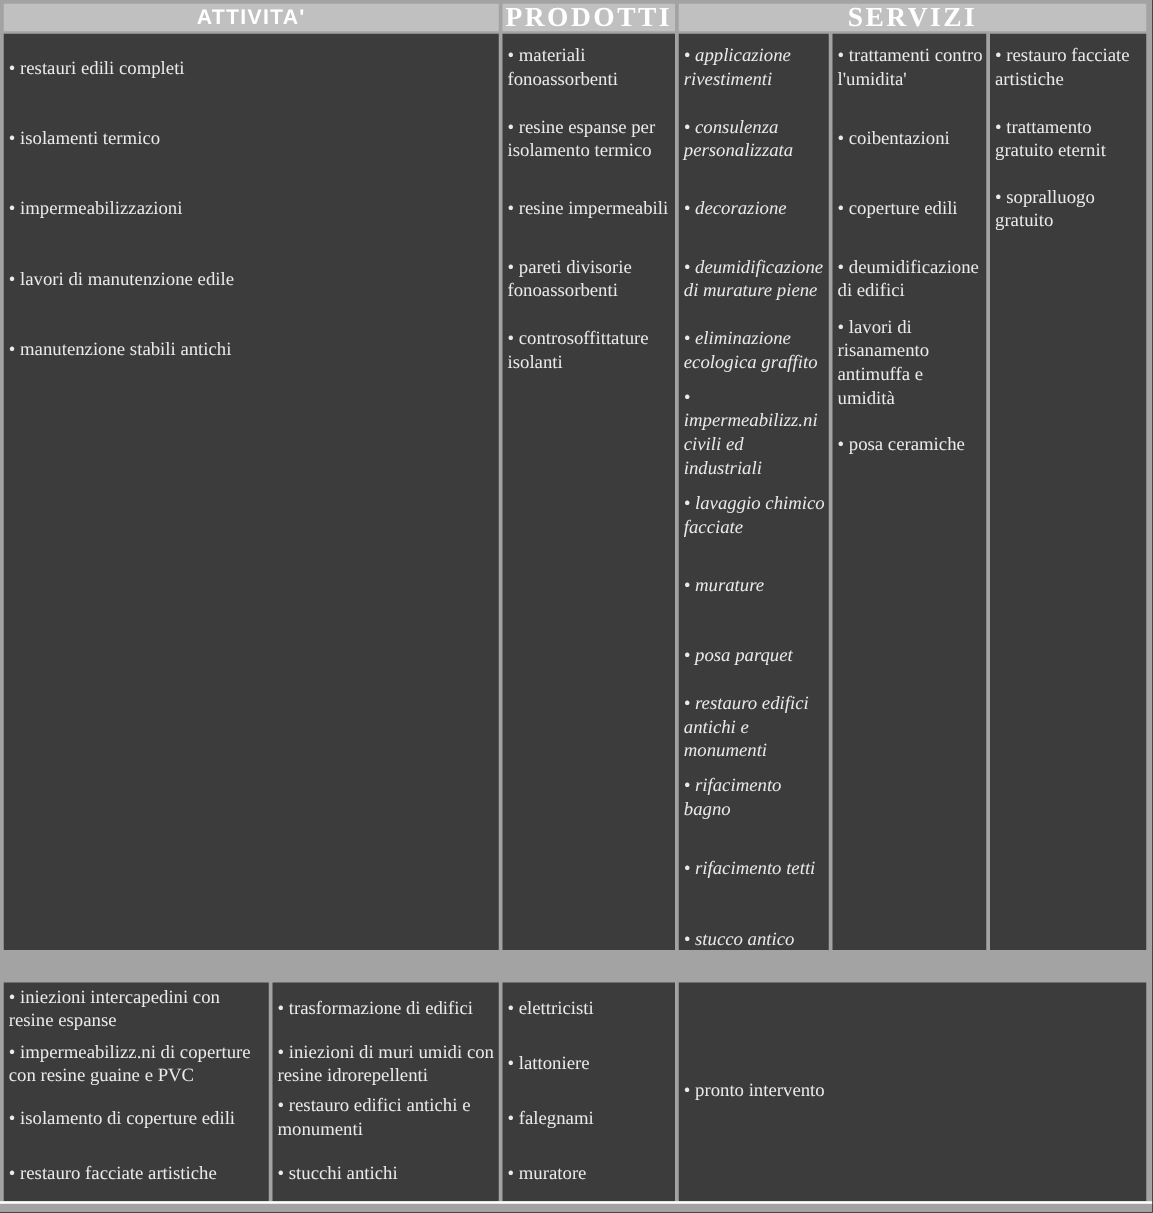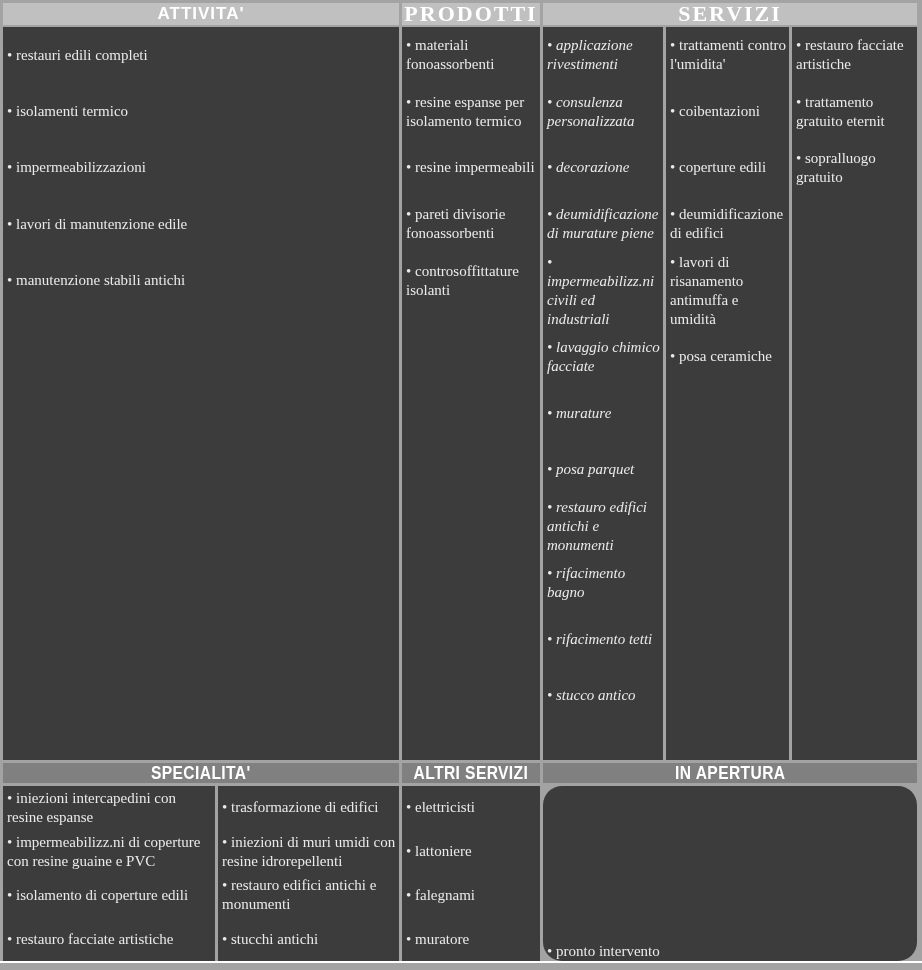--- a/index.html
+++ b/index.html
@@ -31,21 +31,21 @@
   .cell{background:#3c3c3c;overflow:hidden;display:flex;flex-direction:column;}
   .subrow{display:flex;column-gap:3px;}
   .sc1{width:120px;flex:none;font-style:italic;}
   .sc2{width:123px;flex:none;}
   .sc3{width:125px;flex:none;}
   .sp1{width:212px;flex:none;}
   .sp2{width:181px;flex:none;}
 
   .item{display:flex;align-items:center;min-height:56.4px;flex:none;}
   .body2 .item{min-height:43.8px;}
-  .cell.vcenter{justify-content:flex-end;border-radius:19px;}
+  .cell.vcenter{justify-content:center;}
   .cell.vcenter .item{min-height:0;}
   .txt{display:block;color:#eaeaea;font-size:15px;line-height:19px;padding:0 2px 0 4px;}
   .bullet{color:#eaeaea;}
 
   .bottom-line{position:absolute;left:0;top:961px;width:922px;height:2px;background:#ffffff;}
 </style>
 </head>
 <body>
 
 <div class="board">
@@ -105,20 +105,23 @@
           <div class="item">
             <div class="txt"><span class="bullet">•</span> <span class="label">consulenza personalizzata</span></div>
           </div>
           <div class="item">
             <div class="txt"><span class="bullet">•</span> <span class="label">decorazione</span></div>
           </div>
           <div class="item">
             <div class="txt"><span class="bullet">•</span> <span class="label">deumidificazione di murature piene</span></div>
           </div>
           <div class="item">
+            <div class="txt"><span class="bullet">•</span> <span class="label">eliminazione ecologica graffito</span></div>
+          </div>
+          <div class="item">
             <div class="txt"><span class="bullet">•</span> <span class="label">impermeabilizz.ni civili ed industriali</span></div>
           </div>
           <div class="item">
             <div class="txt"><span class="bullet">•</span> <span class="label">lavaggio chimico facciate</span></div>
           </div>
           <div class="item">
             <div class="txt"><span class="bullet">•</span> <span class="label">murature</span></div>
           </div>
           <div class="item">
             <div class="txt"><span class="bullet">•</span> <span class="label">posa parquet</span></div>
@@ -163,31 +166,20 @@
           <div class="item">
             <div class="txt"><span class="bullet">•</span> <span class="label">trattamento gratuito eternit</span></div>
           </div>
           <div class="item">
             <div class="txt"><span class="bullet">•</span> <span class="label">sopralluogo gratuito</span></div>
           </div>
         </div>
     </div>
   </div>
 
-  <div class="band hdr2">
-    <div class="hcell h2 w-att">
-      <span class="hcond">SPECIALITA'</span>
-    </div>
-    <div class="hcell h2 w-pro">
-      <span class="hcond">ALTRI SERVIZI</span>
-    </div>
-    <div class="hcell h2 w-ser">
-      <span class="hcond">IN APERTURA</span>
-    </div>
-  </div>
 
   <div class="band body2">
     <div class="subrow w-att">
       <div class="cell sp1">
           <div class="item">
             <div class="txt"><span class="bullet">•</span> <span class="label">iniezioni intercapedini con resine espanse</span></div>
           </div>
           <div class="item">
             <div class="txt"><span class="bullet">•</span> <span class="label">impermeabilizz.ni di coperture con resine guaine e PVC</span></div>
           </div>

